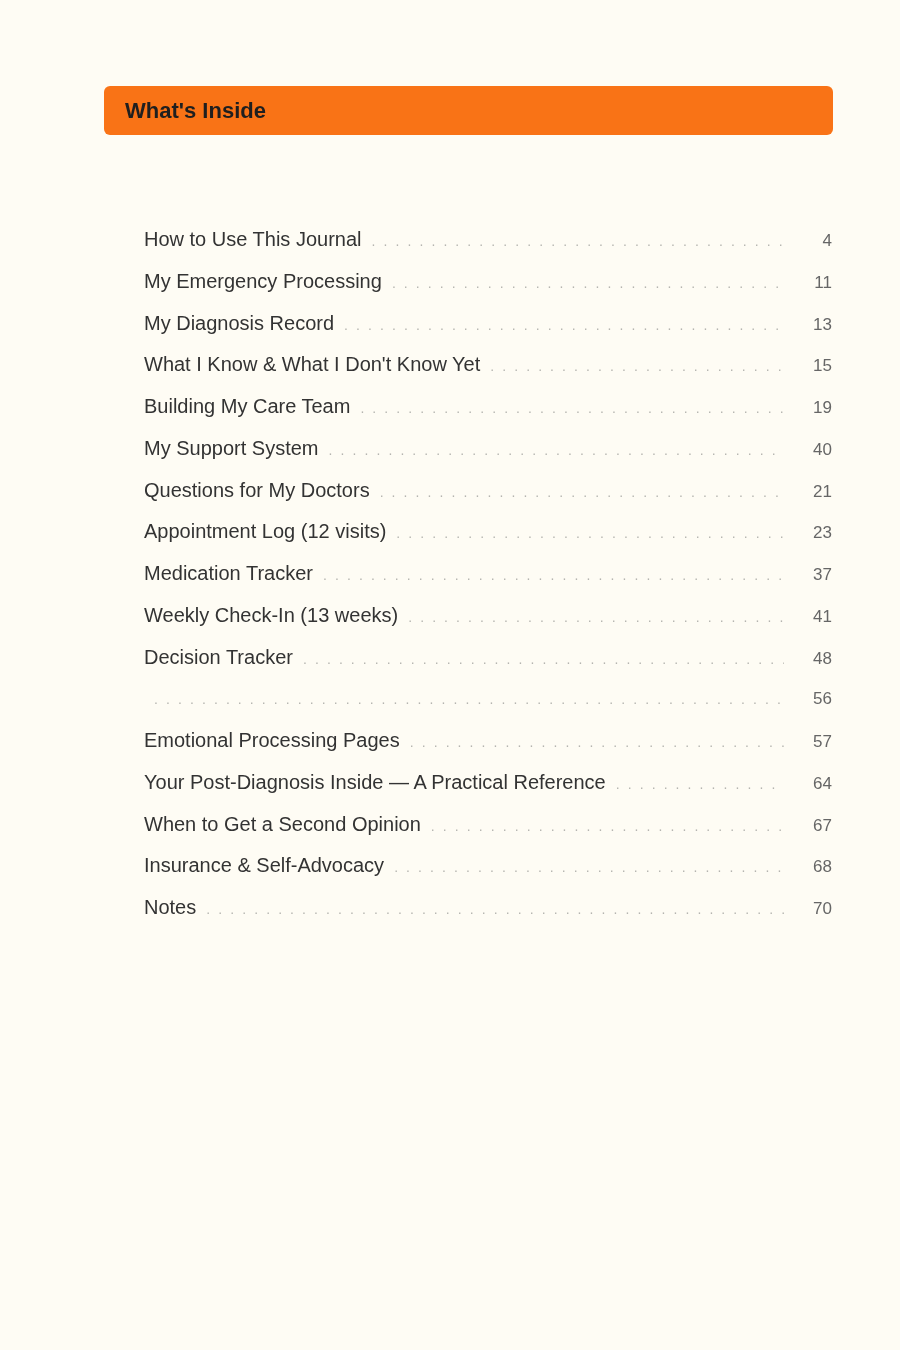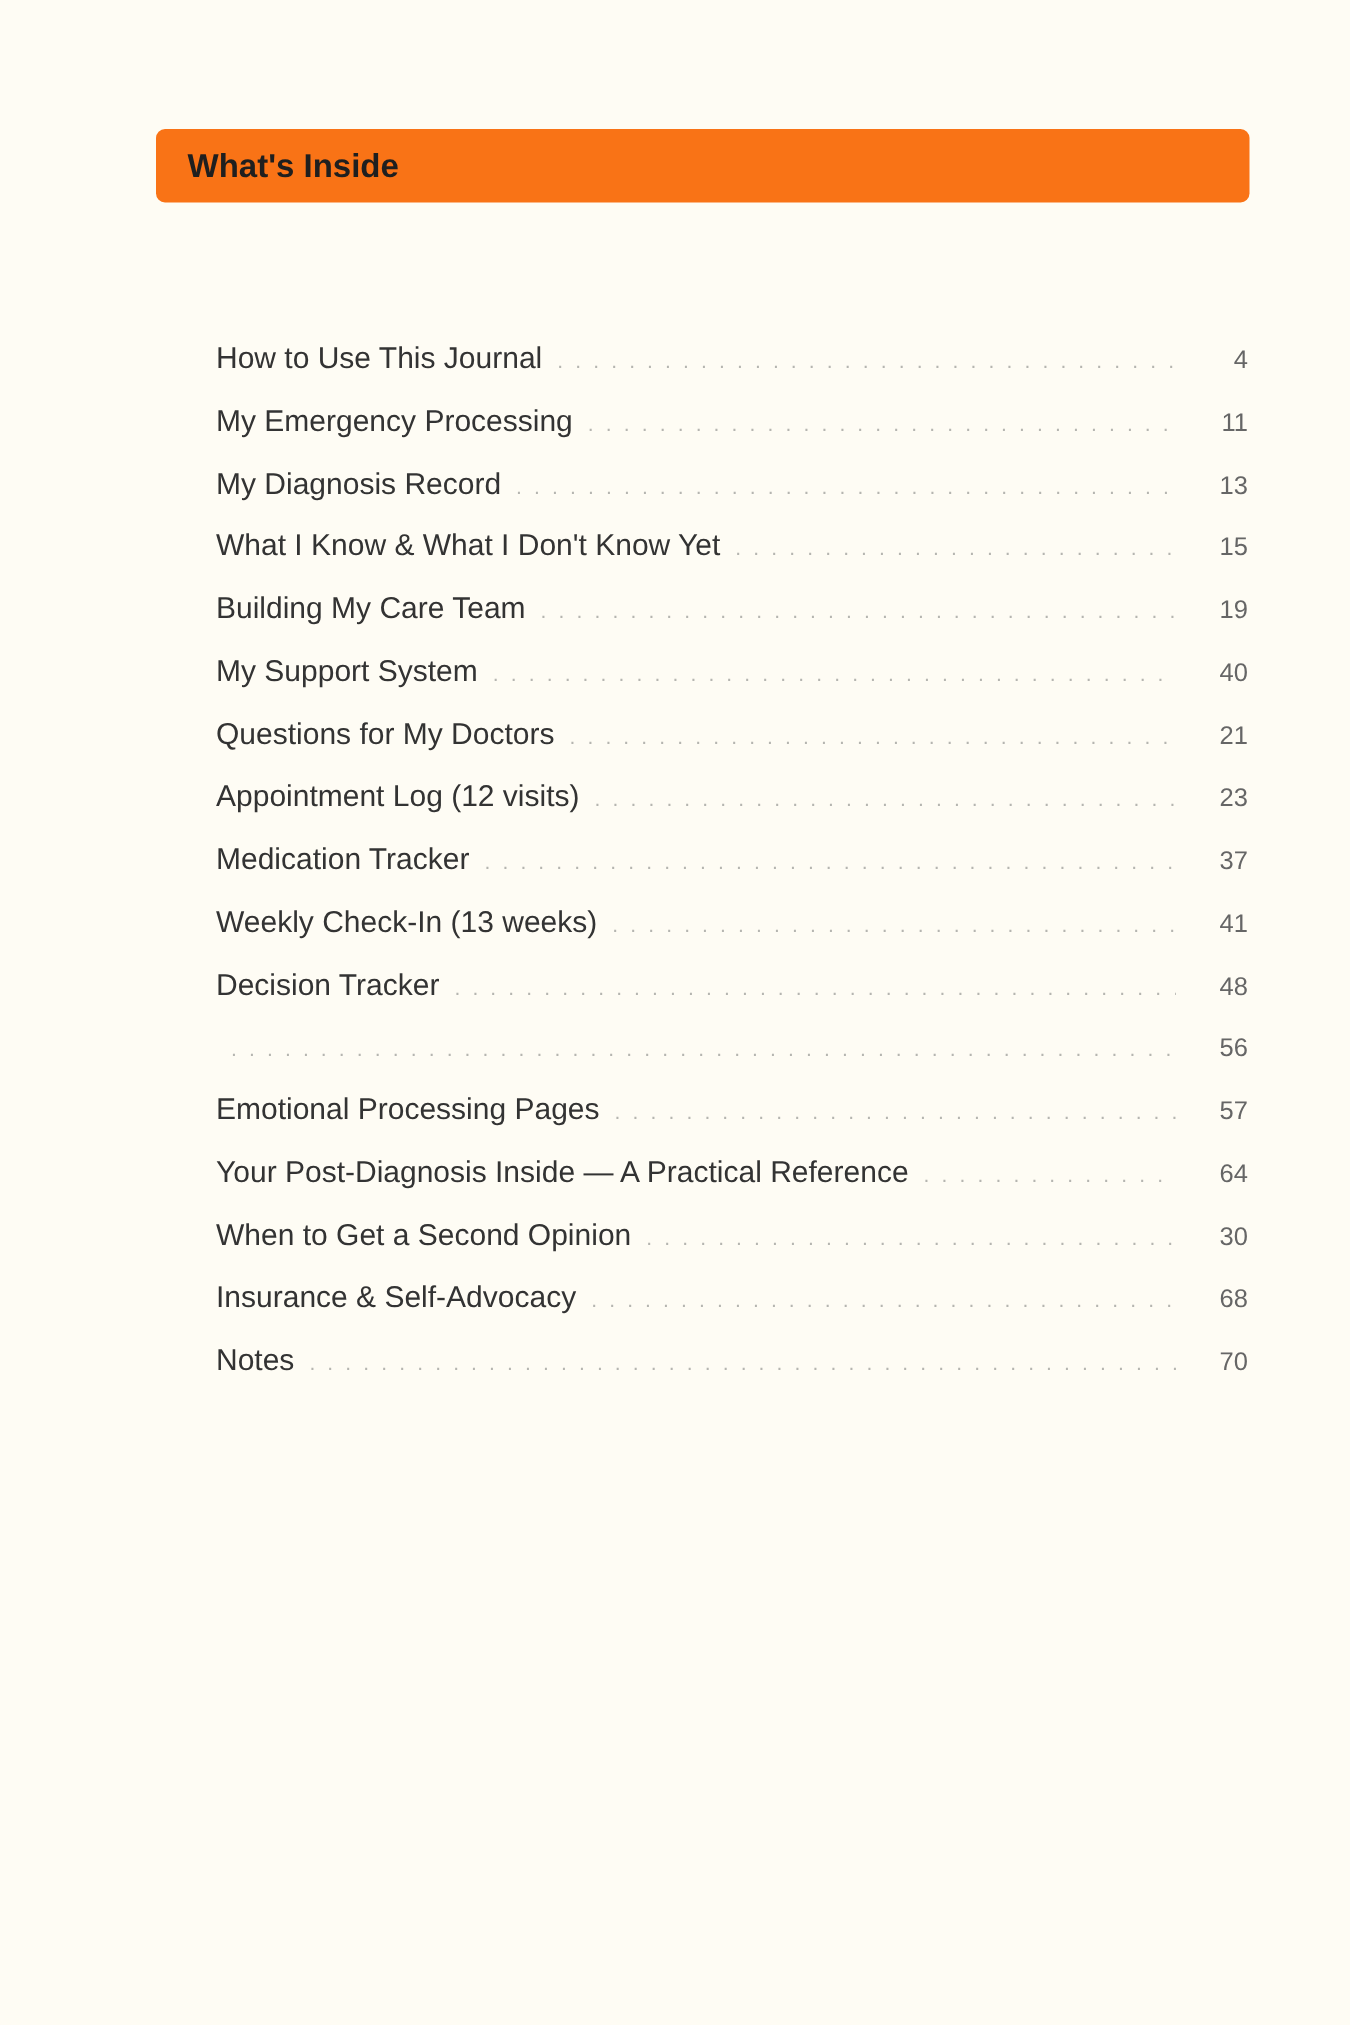--- a/index.html
+++ b/index.html
@@ -152,21 +152,21 @@
     <span class="toc-page">57</span>
   </li>
   <li class="toc-row">
     <span class="toc-title">Your Post-Diagnosis Inside — A Practical Reference</span>
     <span class="toc-dots"></span>
     <span class="toc-page">64</span>
   </li>
   <li class="toc-row">
     <span class="toc-title">When to Get a Second Opinion</span>
     <span class="toc-dots"></span>
-    <span class="toc-page">30</span>
+    <span class="toc-page">67</span>
   </li>
   <li class="toc-row">
     <span class="toc-title">Insurance &amp; Self-Advocacy</span>
     <span class="toc-dots"></span>
     <span class="toc-page">68</span>
   </li>
   <li class="toc-row">
     <span class="toc-title">Notes</span>
     <span class="toc-dots"></span>
     <span class="toc-page">70</span>

